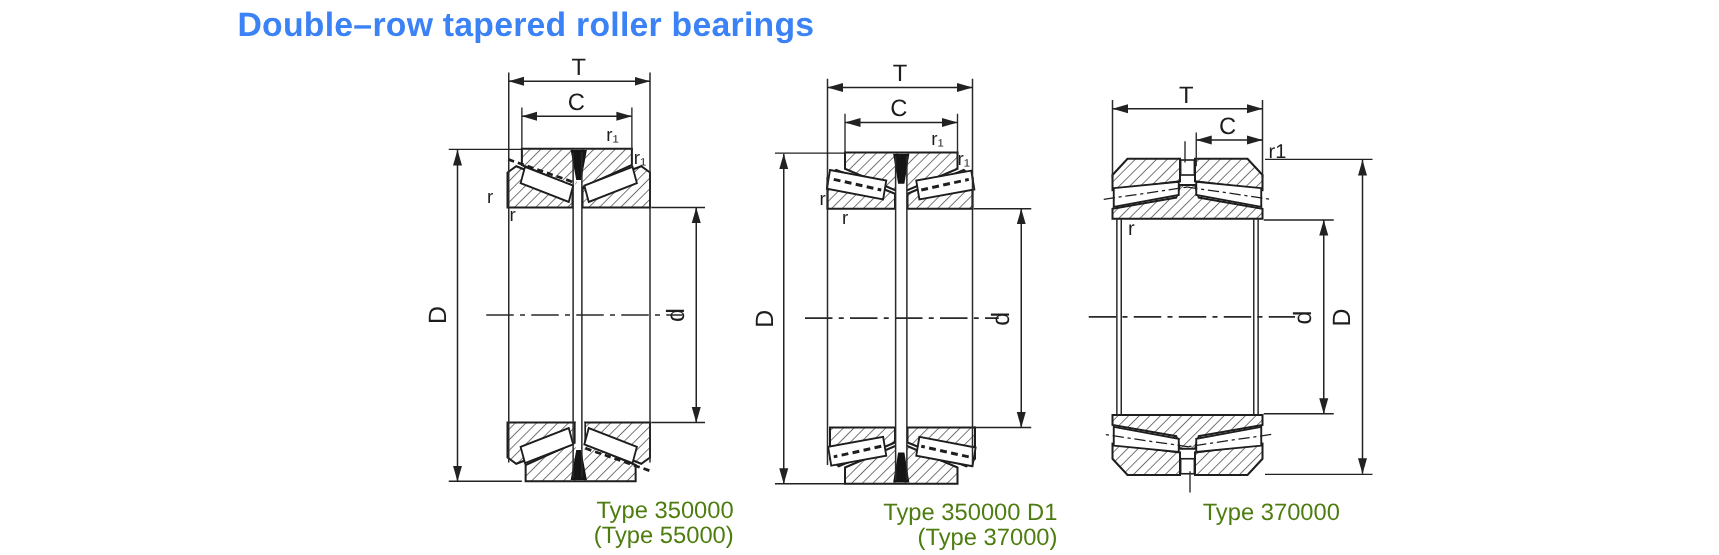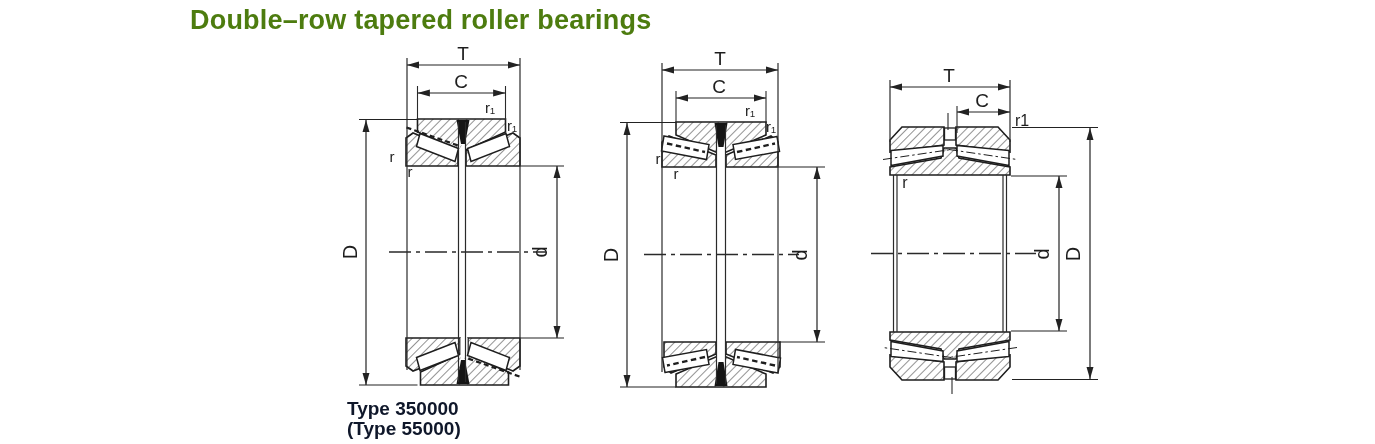--- a/index.html
+++ b/index.html
@@ -1,21 +1,21 @@
 <!DOCTYPE html>
 <html><head>
 <meta charset="utf-8">
 <style>
   html,body{margin:0;padding:0;background:#fff;}
   .stage{position:relative;width:1375px;height:444px;background:#ffffff;overflow:hidden;
          font-family:"Liberation Sans","DejaVu Sans",sans-serif;}
   .title{position:absolute;left:190px;top:5px;font-size:27px;font-weight:bold;
-         color:#4d7c0f;letter-spacing:.2px;white-space:nowrap;}
-  .caption{position:absolute;width:240px;text-align:left;font-size:19px;line-height:20px;
-           color:#0f172a;font-weight:bold;}
+         color:#3b82f6;letter-spacing:.2px;white-space:nowrap;}
+  .caption{position:absolute;width:240px;text-align:right;font-size:19px;line-height:20px;
+           color:#4d7c0f;}
   .caption div{white-space:nowrap;}
   svg text{font-family:"Liberation Sans","DejaVu Sans",sans-serif;fill:#1d1d1d;}
   .dimtxt{font-size:19px;}
   .bigtxt{font-size:20px;}
   .rtxt{font-size:15px;}
   .r1txt{font-size:16px;}
 </style>
 </head>
 <body>
 
@@ -163,14 +163,21 @@
 
       <text x="905" y="188" text-anchor="middle" class="r1txt">r</text>
       <text x="1022" y="126" text-anchor="middle" class="r1txt">r1</text>
     </g>
   </svg>
 
   <div class="caption" style="left:347px;top:399px;">
     <div>Type 350000</div>
     <div>(Type 55000)</div>
   </div>
+  <div class="caption" style="left:606px;top:401px;">
+    <div>Type 350000 D1</div>
+    <div>(Type 37000)</div>
+  </div>
+  <div class="caption" style="left:832px;top:401px;">
+    <div>Type 370000</div>
+  </div>
 
 </div>
 
 </body></html>

